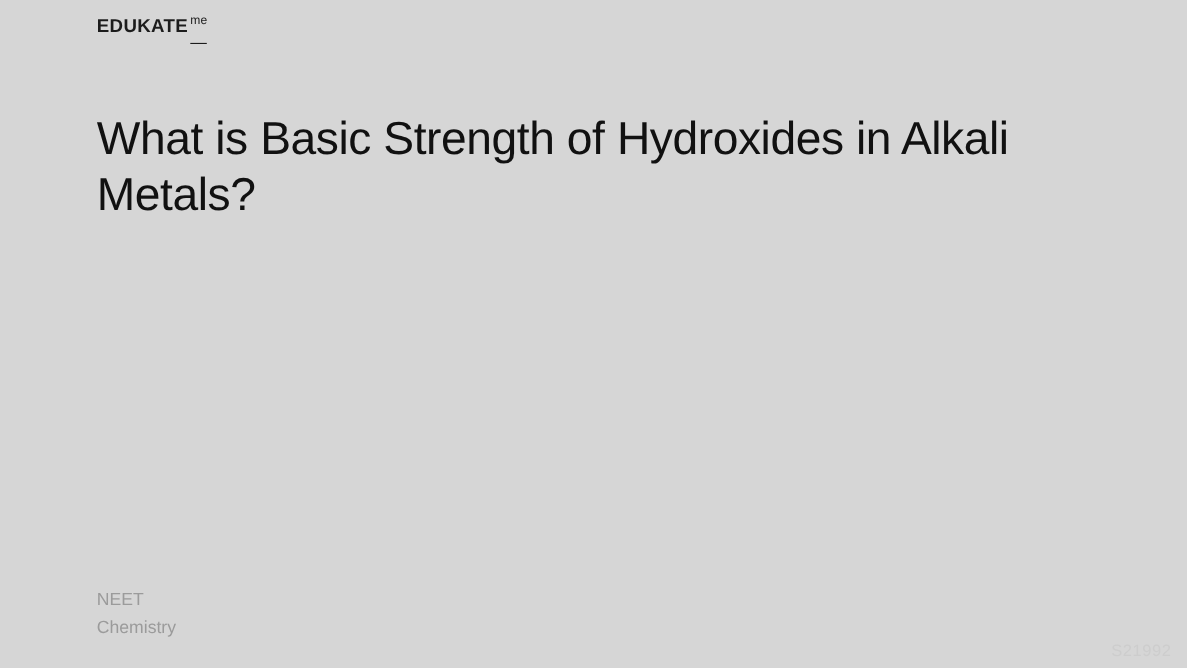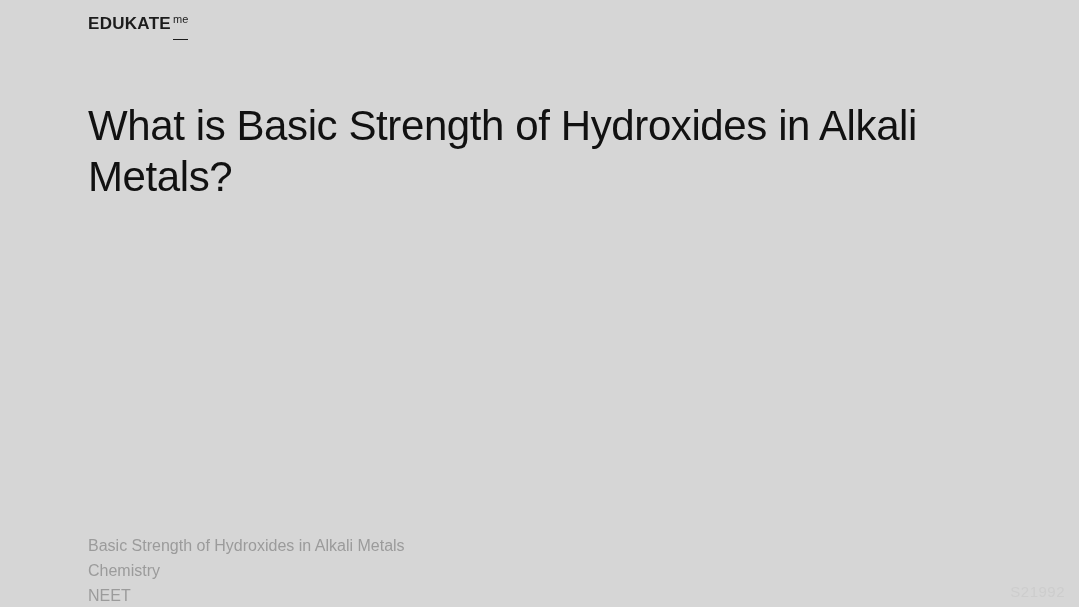--- a/index.html
+++ b/index.html
@@ -115,20 +115,19 @@
 
   <div class="brand">
     <span class="brand-word">EDUKATE</span>
     <span class="brand-sup">me</span>
   </div>
 
   <h1 class="title">What is Basic Strength of Hydroxides in Alkali Metals?</h1>
 
 
   <div class="footer-meta">
-    <div>Basic Strength of Hydroxides in Alkali Metals</div>
+    <div>NEET</div>
     <div>Chemistry</div>
-    <div>NEET</div>
   </div>
 
   <div class="watermark">S21992</div>
 
 </div>
 
 </body></html>

